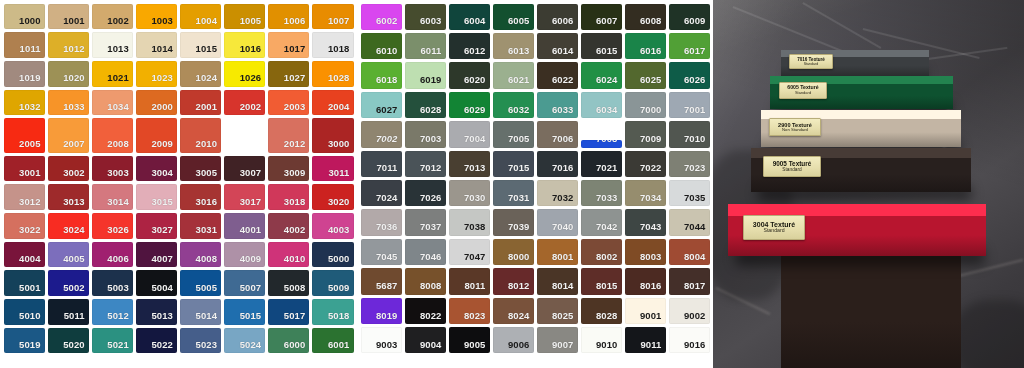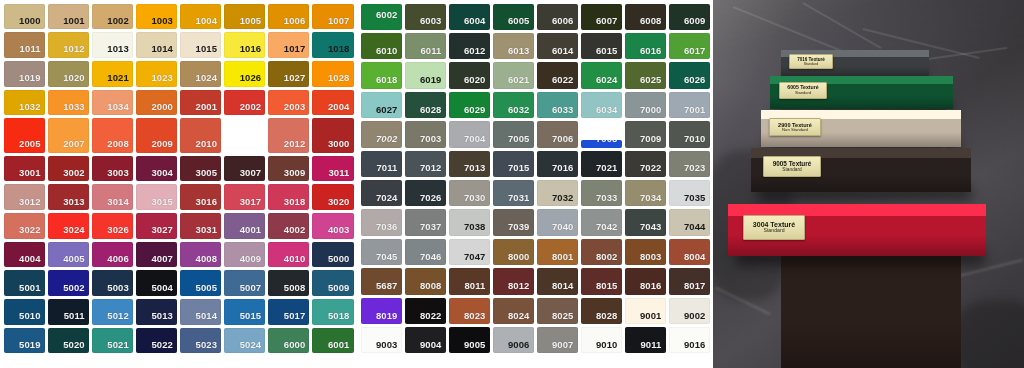--- a/index.html
+++ b/index.html
@@ -178,21 +178,21 @@
       </div>
       <div class="swatch light" style="background: rgb(240, 227, 206);">
         <span class="code">1015</span>
       </div>
       <div class="swatch light" style="background: rgb(247, 232, 58);">
         <span class="code">1016</span>
       </div>
       <div class="swatch light" style="background: rgb(248, 169, 100);">
         <span class="code">1017</span>
       </div>
-      <div class="swatch light" style="background: #0f766e;">
+      <div class="swatch light" style="background: #e5e5e5;">
         <span class="code">1018</span>
       </div>
       <div class="swatch dark" style="background: rgb(161, 138, 127);">
         <span class="code">1019</span>
       </div>
       <div class="swatch dark" style="background: rgb(157, 145, 86);">
         <span class="code">1020</span>
       </div>
       <div class="swatch light" style="background: rgb(243, 181, 0);">
         <span class="code">1021</span>
@@ -424,21 +424,21 @@
       </div>
       <div class="swatch dark" style="background: rgb(62, 129, 89);">
         <span class="code">6000</span>
       </div>
       <div class="swatch dark" style="background: rgb(43, 114, 48);">
         <span class="code">6001</span>
       </div>
     </div>
 
   <div id="chart-right" class="chart-panel">
-      <div class="swatch dark" style="background: #15803d; align-items: center;">
+      <div class="swatch dark" style="background: #d946ef;">
         <span class="code">6002</span>
       </div>
       <div class="swatch dark" style="background: rgb(70, 76, 46);">
         <span class="code">6003</span>
       </div>
       <div class="swatch dark" style="background: rgb(16, 69, 60);">
         <span class="code">6004</span>
       </div>
       <div class="swatch dark" style="background: rgb(19, 80, 47);">
         <span class="code">6005</span>

